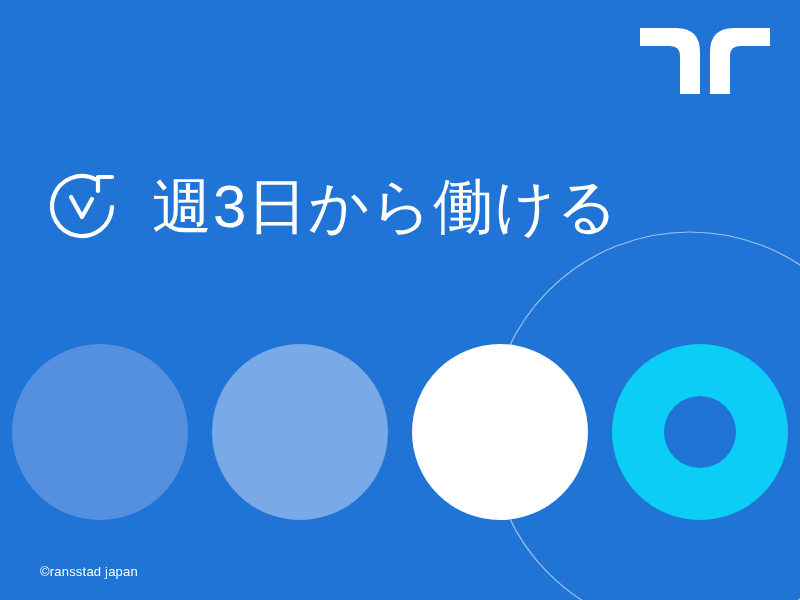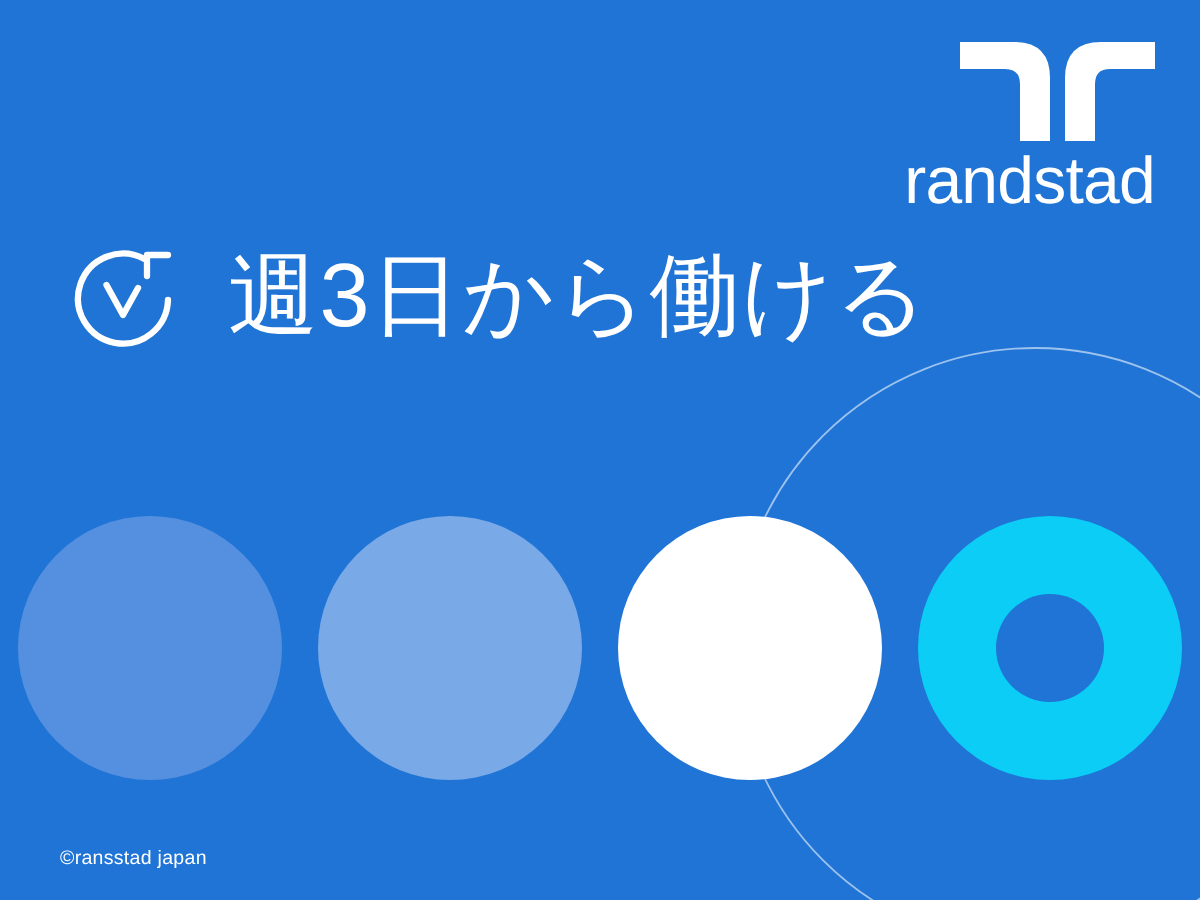--- a/index.html
+++ b/index.html
@@ -88,21 +88,21 @@
     margin-top: 4px;
     white-space: nowrap;
   }
 
   
   .headline-row {
     position: absolute;
     left: 44px;
     top: 162px;
     display: flex;
-    align-items: flex-start;
+    align-items: center;
     height: 90px;
   }
   .clock-icon {
     display: block;
     flex: 0 0 auto;
   }
   .headline-text {
     color: #ffffff;
     font-size: 60px;
     line-height: 70px;
@@ -142,21 +142,20 @@
     </div>
   </div>
 
   <div class="logo-block">
     <svg class="logo-mark" width="130" height="72" viewBox="0 0 130 72" aria-hidden="true">
 
       <path d="M0 6 H36 Q60 6 60 30 V72 H40 V34 Q40 24 30 24 H0 Z" fill="#ffffff"></path>
 
       <path d="M130 6 H94 Q70 6 70 30 V72 H90 V34 Q90 24 100 24 H130 Z" fill="#ffffff"></path>
     </svg>
-    <span class="logo-word">randstad</span>
   </div>
 
   <div class="headline-row">
     <svg class="clock-icon" width="76" height="76" viewBox="0 0 76 76" aria-hidden="true">
 
       <path d="M52 10.5
                A30 30 0 1 0 68 38" fill="none" stroke="#ffffff" stroke-width="4.2" stroke-linecap="round"></path>
 
       <path d="M54 22 L54 8 L68 8" fill="none" stroke="#ffffff" stroke-width="4.2" stroke-linecap="round" stroke-linejoin="round"></path>
 

